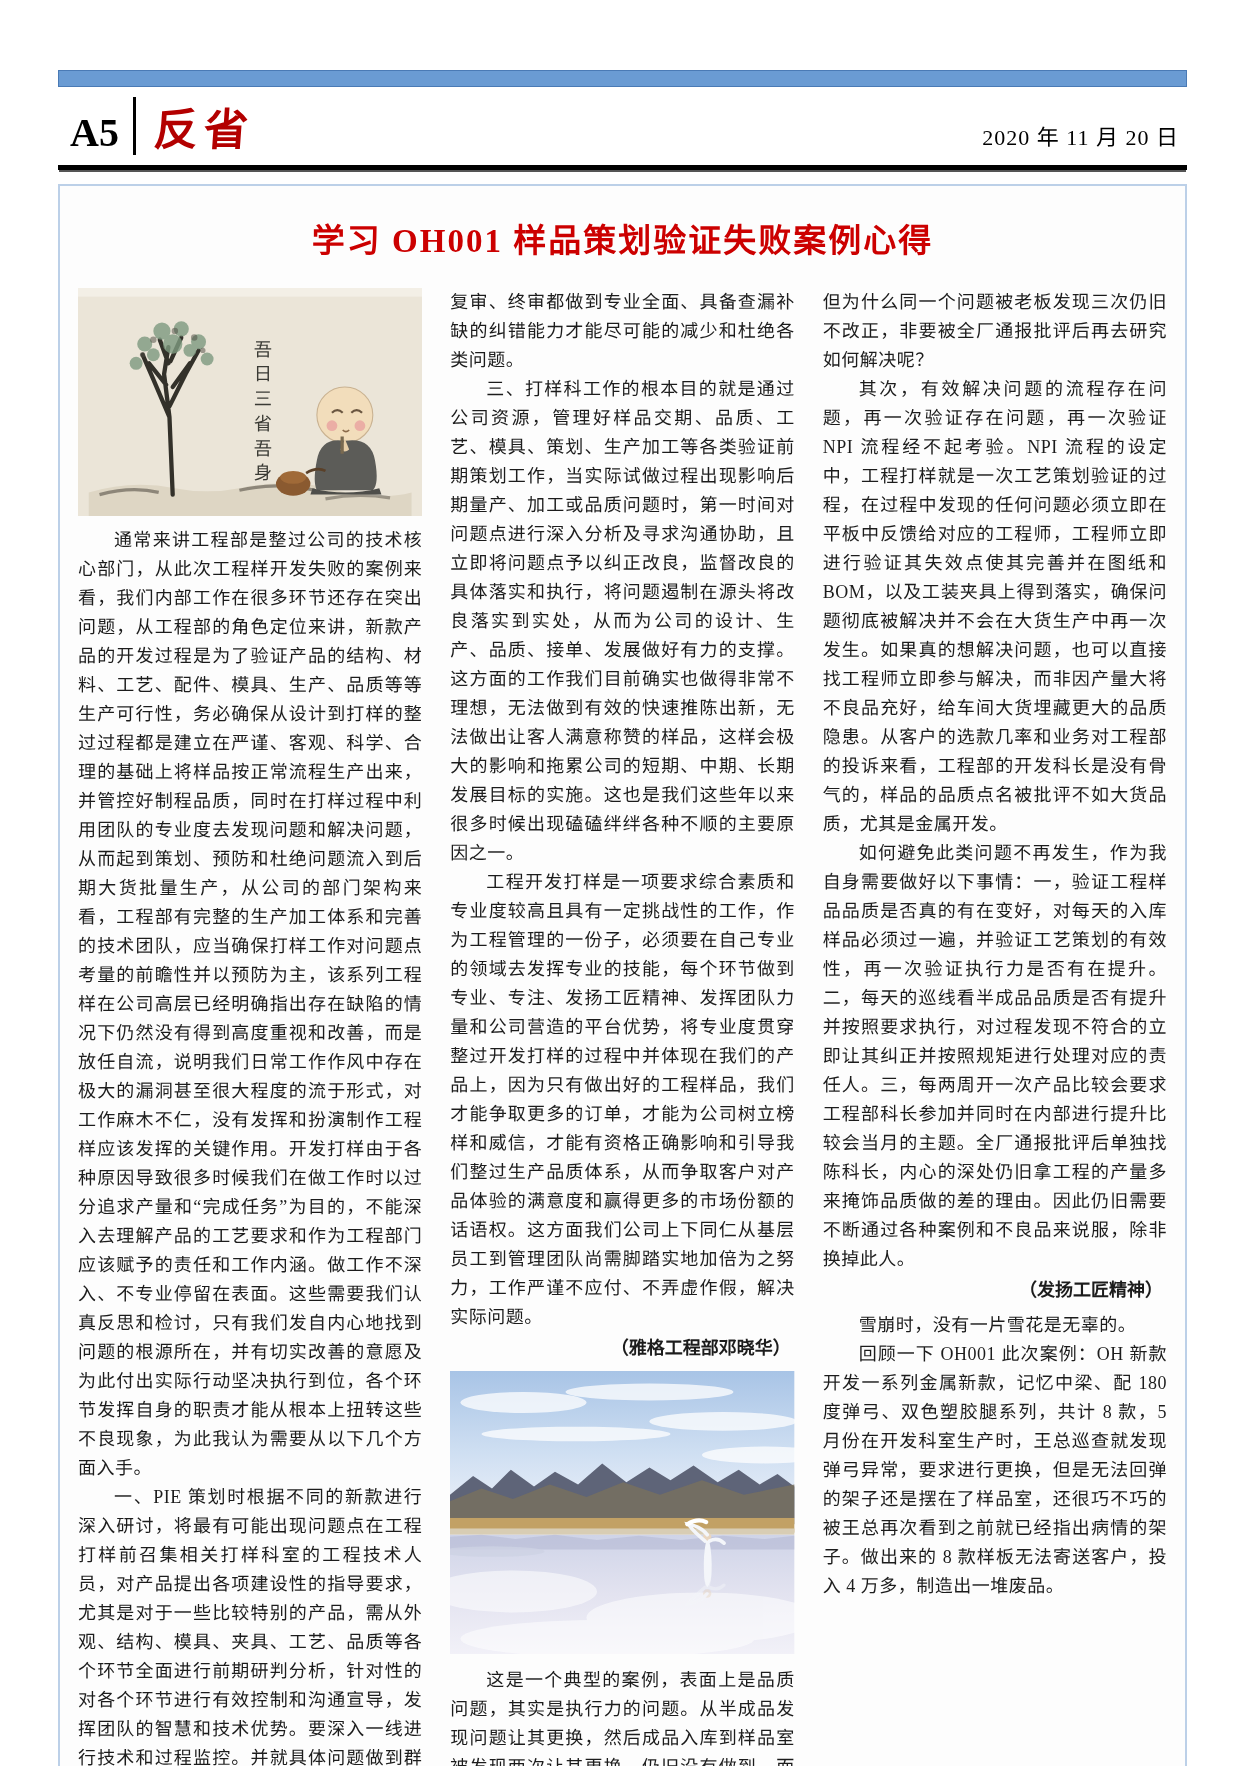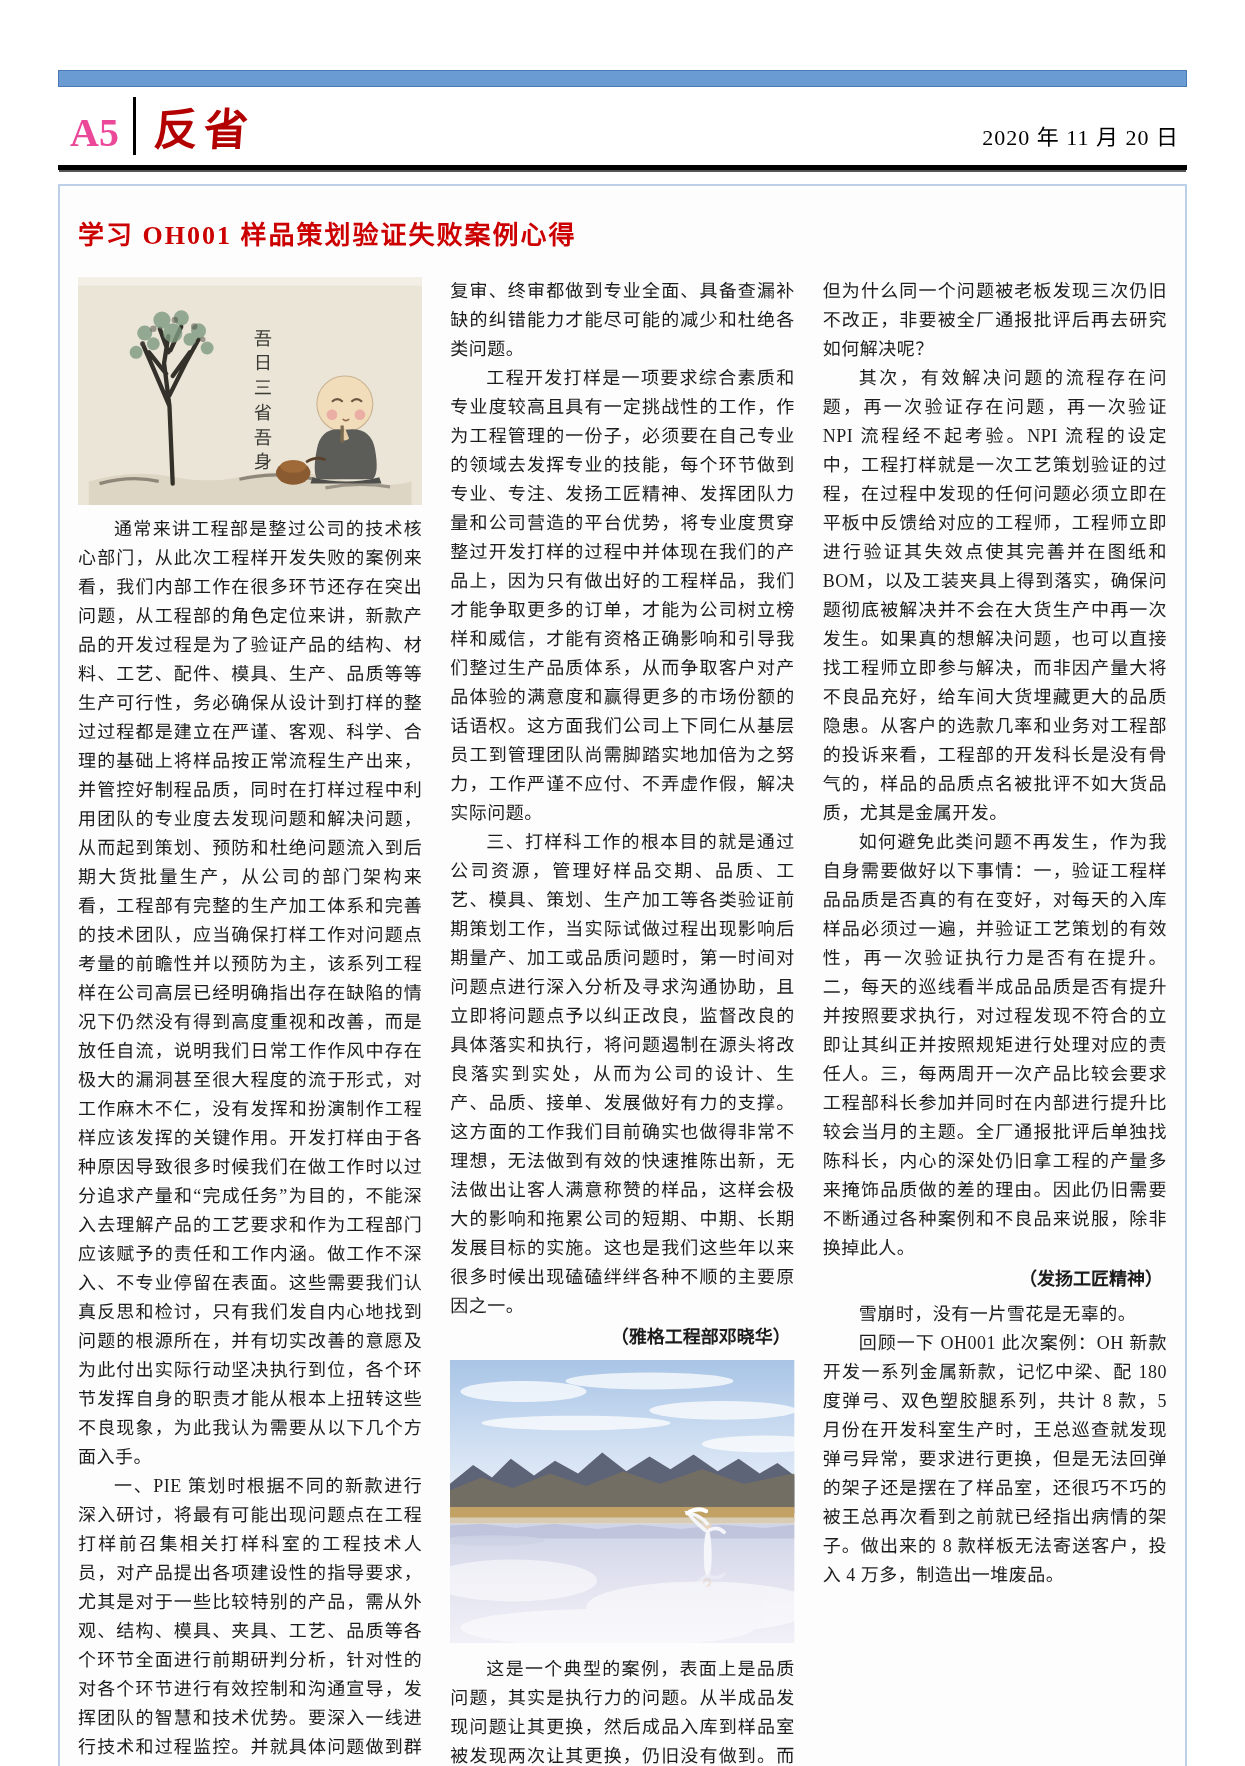--- a/index.html
+++ b/index.html
@@ -22,21 +22,21 @@
     margin-bottom: 8px;
   }
   .masthead {
     display: flex;
     align-items: flex-end;
     padding: 2px 8px 6px 8px;
   }
   .page-no {
     font-size: 40px;
     font-weight: bold;
-    color: #ec4899;
+    color: #000000;
     line-height: 1;
     padding: 0 14px 2px 4px;
   }
   .mast-divider {
     width: 3px;
     height: 58px;
     background: #000;
     margin-right: 18px;
   }
   .section-title {
@@ -63,24 +63,24 @@
   }
 
   
   .article-frame {
     margin-top: 14px;
     border: 2px solid #bcd0e8;
     background: #fdfdfd;
     padding: 20px 18px 26px 18px;
   }
   .article-title {
-    text-align: left;
+    text-align: center;
     color: #cc0000;
     font-weight: bold;
-    font-size: 26px;
+    font-size: 33px;
     letter-spacing: 2px;
     margin: 8px 0 26px 0;
   }
   .columns {
     display: flex;
     gap: 28px;
     align-items: flex-start;
   }
   .col { flex: 1 1 0; min-width: 0; }
 
@@ -176,22 +176,22 @@
           </svg>
         </div>
 
         <p class="body-par">通常来讲工程部是整过公司的技术核心部门，从此次工程样开发失败的案例来看，我们内部工作在很多环节还存在突出问题，从工程部的角色定位来讲，新款产品的开发过程是为了验证产品的结构、材料、工艺、配件、模具、生产、品质等等生产可行性，务必确保从设计到打样的整过过程都是建立在严谨、客观、科学、合理的基础上将样品按正常流程生产出来，并管控好制程品质，同时在打样过程中利用团队的专业度去发现问题和解决问题，从而起到策划、预防和杜绝问题流入到后期大货批量生产，从公司的部门架构来看，工程部有完整的生产加工体系和完善的技术团队，应当确保打样工作对问题点考量的前瞻性并以预防为主，该系列工程样在公司高层已经明确指出存在缺陷的情况下仍然没有得到高度重视和改善，而是放任自流，说明我们日常工作作风中存在极大的漏洞甚至很大程度的流于形式，对工作麻木不仁，没有发挥和扮演制作工程样应该发挥的关键作用。开发打样由于各种原因导致很多时候我们在做工作时以过分追求产量和“完成任务”为目的，不能深入去理解产品的工艺要求和作为工程部门应该赋予的责任和工作内涵。做工作不深入、不专业停留在表面。这些需要我们认真反思和检讨，只有我们发自内心地找到问题的根源所在，并有切实改善的意愿及为此付出实际行动坚决执行到位，各个环节发挥自身的职责才能从根本上扭转这些不良现象，为此我认为需要从以下几个方面入手。</p>
         <p class="body-par">一、PIE 策划时根据不同的新款进行深入研讨，将最有可能出现问题点在工程打样前召集相关打样科室的工程技术人员，对产品提出各项建设性的指导要求，尤其是对于一些比较特别的产品，需从外观、结构、模具、夹具、工艺、品质等各个环节全面进行前期研判分析，针对性的对各个环节进行有效控制和沟通宣导，发挥团队的智慧和技术优势。要深入一线进行技术和过程监控。并就具体问题做到群防群控，发现问题追查到底直到最终解决。</p>
 
       </div>
 
       <div class="col">
         <p class="body-par no-indent">复审、终审都做到专业全面、具备查漏补缺的纠错能力才能尽可能的减少和杜绝各类问题。</p>
+        <p class="body-par">三、打样科工作的根本目的就是通过公司资源，管理好样品交期、品质、工艺、模具、策划、生产加工等各类验证前期策划工作，当实际试做过程出现影响后期量产、加工或品质问题时，第一时间对问题点进行深入分析及寻求沟通协助，且立即将问题点予以纠正改良，监督改良的具体落实和执行，将问题遏制在源头将改良落实到实处，从而为公司的设计、生产、品质、接单、发展做好有力的支撑。这方面的工作我们目前确实也做得非常不理想，无法做到有效的快速推陈出新，无法做出让客人满意称赞的样品，这样会极大的影响和拖累公司的短期、中期、长期发展目标的实施。这也是我们这些年以来很多时候出现磕磕绊绊各种不顺的主要原因之一。</p>
         <p class="body-par">工程开发打样是一项要求综合素质和专业度较高且具有一定挑战性的工作，作为工程管理的一份子，必须要在自己专业的领域去发挥专业的技能，每个环节做到专业、专注、发扬工匠精神、发挥团队力量和公司营造的平台优势，将专业度贯穿整过开发打样的过程中并体现在我们的产品上，因为只有做出好的工程样品，我们才能争取更多的订单，才能为公司树立榜样和威信，才能有资格正确影响和引导我们整过生产品质体系，从而争取客户对产品体验的满意度和赢得更多的市场份额的话语权。这方面我们公司上下同仁从基层员工到管理团队尚需脚踏实地加倍为之努力，工作严谨不应付、不弄虚作假，解决实际问题。</p>
-        <p class="body-par">三、打样科工作的根本目的就是通过公司资源，管理好样品交期、品质、工艺、模具、策划、生产加工等各类验证前期策划工作，当实际试做过程出现影响后期量产、加工或品质问题时，第一时间对问题点进行深入分析及寻求沟通协助，且立即将问题点予以纠正改良，监督改良的具体落实和执行，将问题遏制在源头将改良落实到实处，从而为公司的设计、生产、品质、接单、发展做好有力的支撑。这方面的工作我们目前确实也做得非常不理想，无法做到有效的快速推陈出新，无法做出让客人满意称赞的样品，这样会极大的影响和拖累公司的短期、中期、长期发展目标的实施。这也是我们这些年以来很多时候出现磕磕绊绊各种不顺的主要原因之一。</p>
         <p class="signature">（雅格工程部邓晓华）</p>
 
         <div class="figure mid">
           <svg viewBox="0 0 328 270" xmlns="http://www.w3.org/2000/svg">
             <defs>
               <linearGradient id="sky" x1="0" y1="0" x2="0" y2="1">
                 <stop offset="0" stop-color="#a8c4e6"></stop>
                 <stop offset="0.6" stop-color="#cfdff2"></stop>
                 <stop offset="1" stop-color="#e8eef8"></stop>
               </linearGradient>

